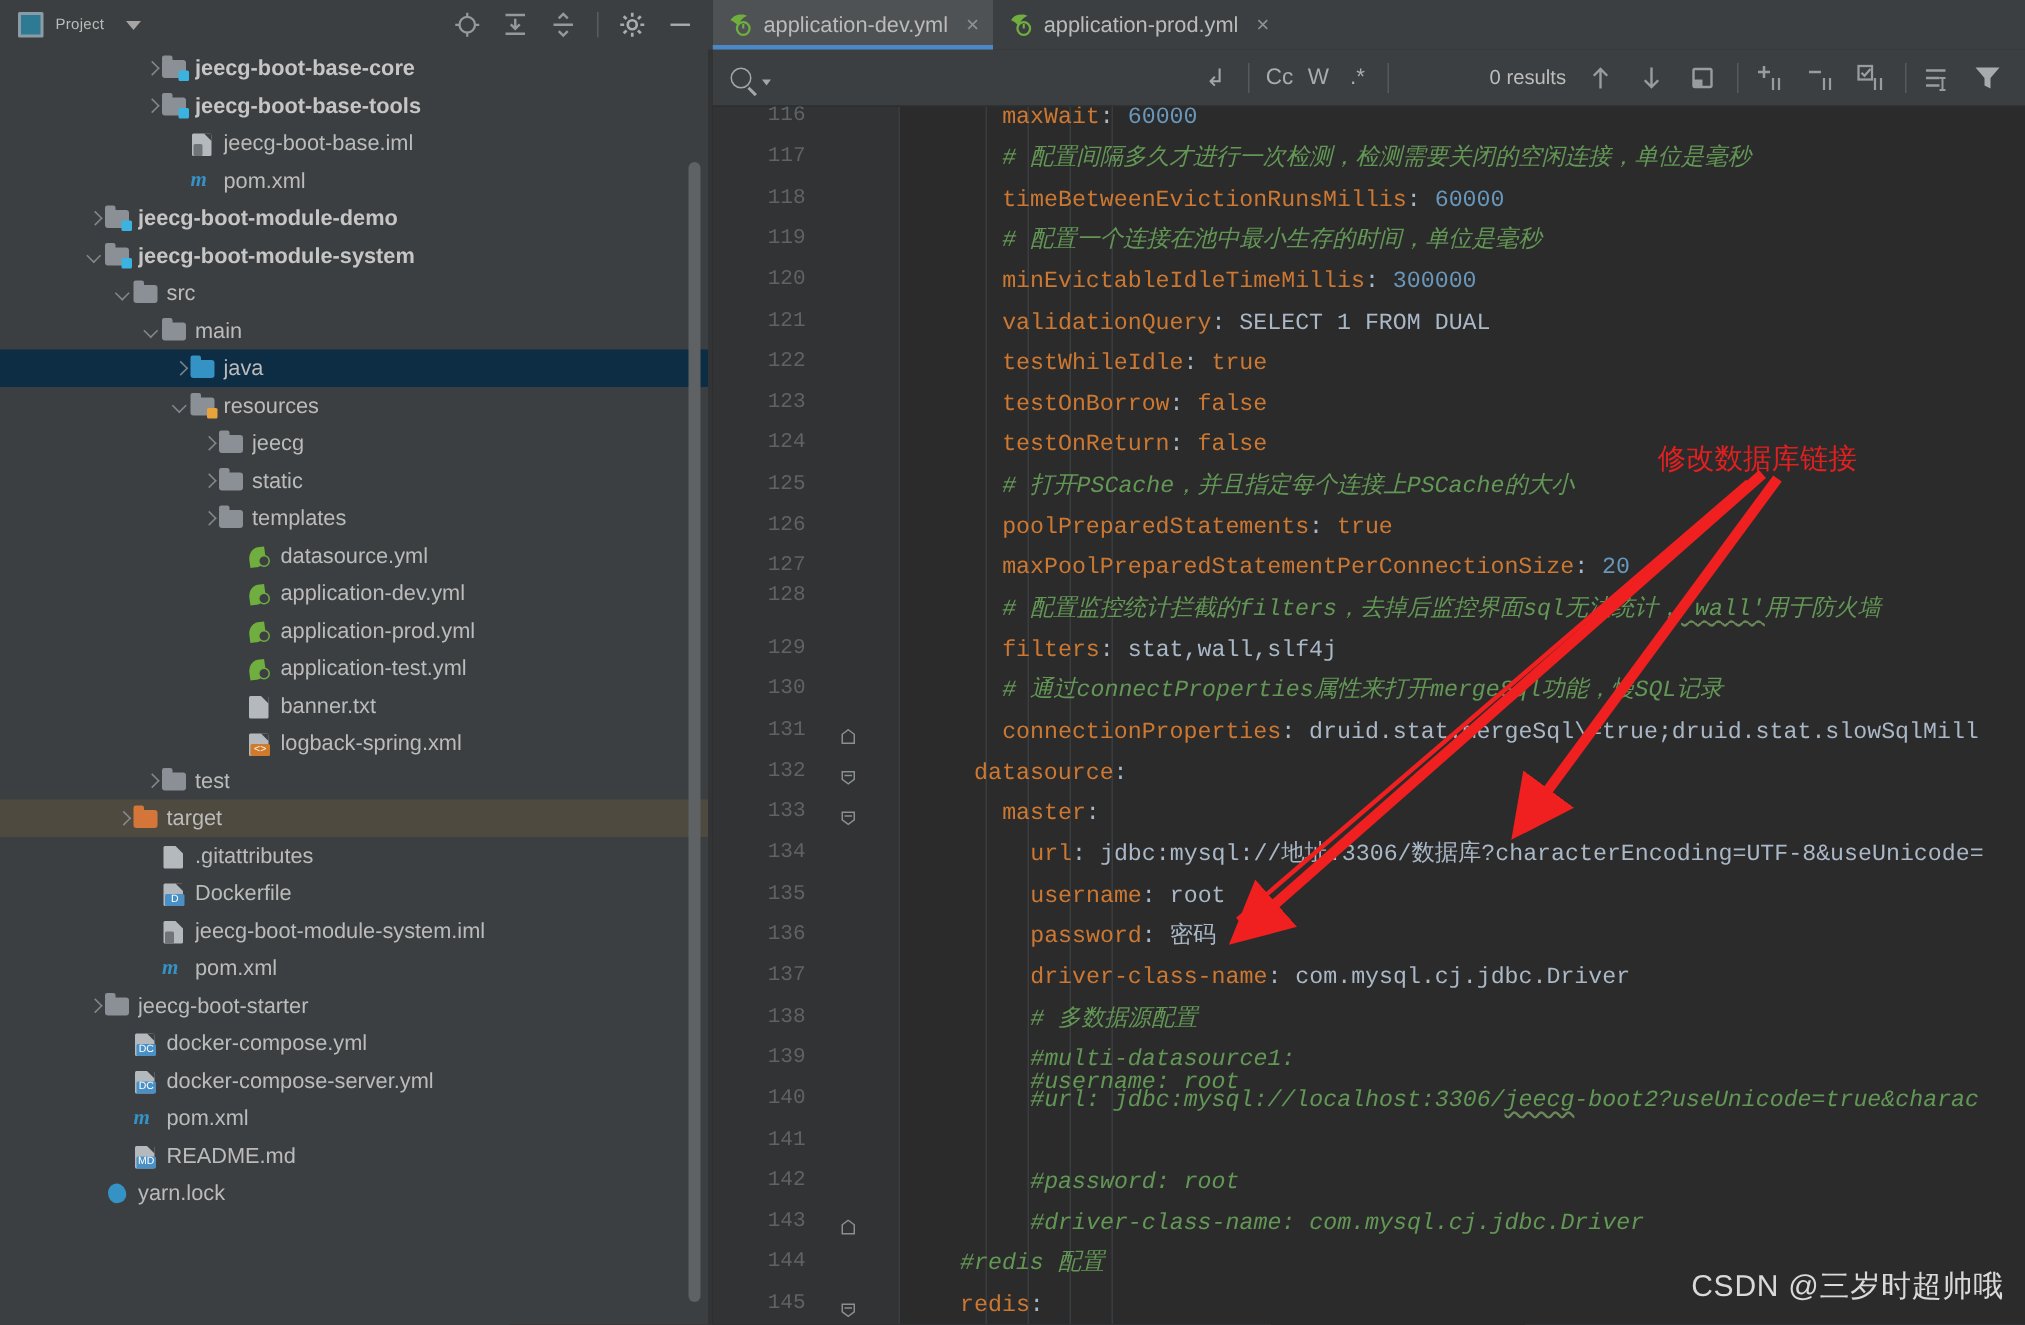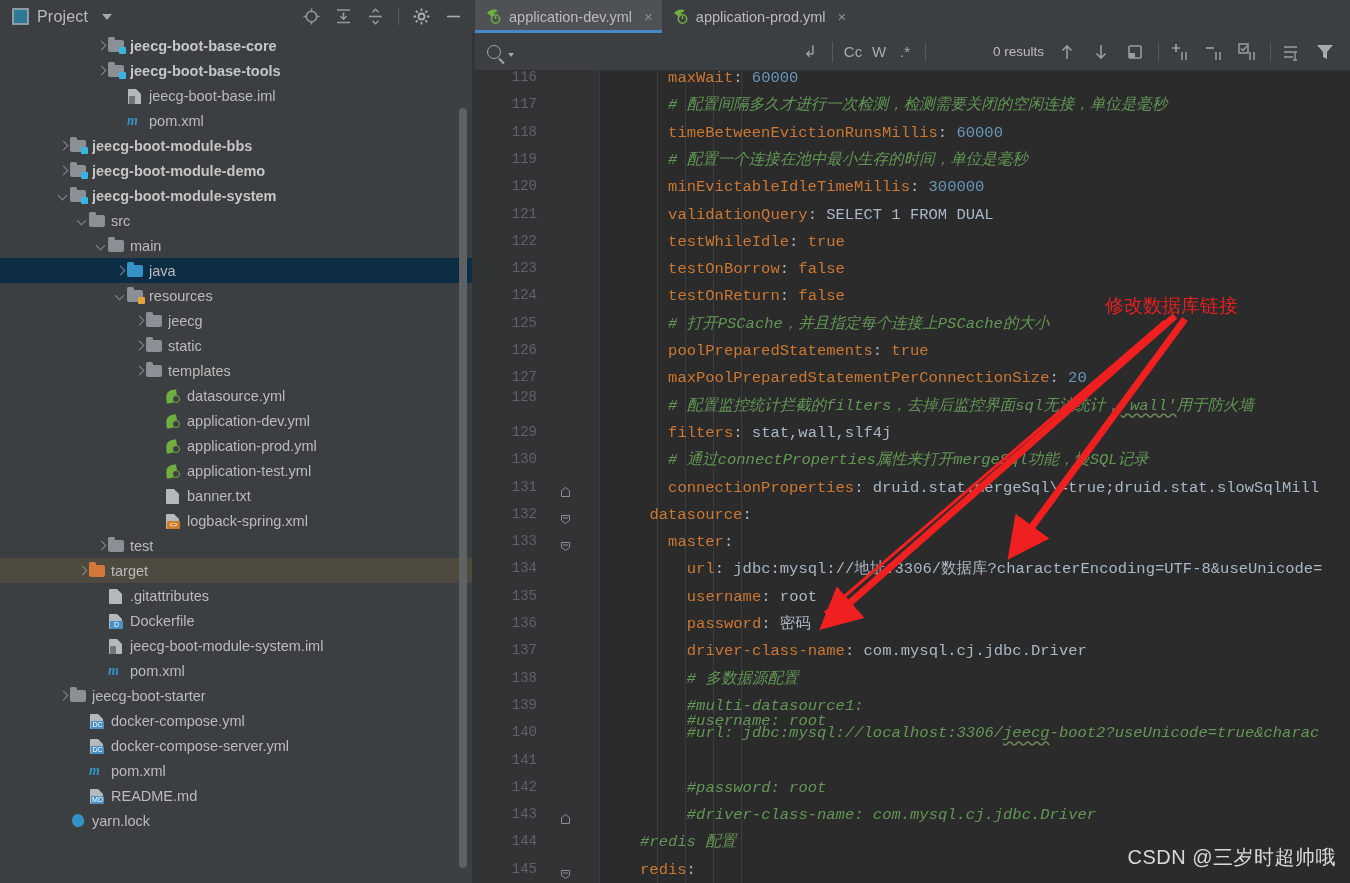--- a/index.html
+++ b/index.html
@@ -16,21 +16,21 @@
     width: 475px; height: 883px;
     background: #3c3f41;
     position: relative;
     flex: 0 0 475px;
   }
   #project-header {
     height: 33px; display: flex; align-items: center;
     padding-left: 12px; background: #3c3f41;
   }
   #project-header .ph-label {
-    color: #bbbbbb; font-size: 16px; margin-left: 8px; letter-spacing: .2px;
+    color: #bbbbbb; font-size: 10px; margin-left: 8px; letter-spacing: .2px;
   }
   .win-icon {
     width: 17px; height: 17px; border: 2px solid #8c9ca6;
     background: #2e7a94; border-radius: 1px; display: inline-block;
   }
   .caret-down {
     width: 0; height: 0; border-left: 5px solid transparent;
     border-right: 5px solid transparent; border-top: 6px solid #a5a5a5;
     margin-left: 14px;
   }
@@ -236,29 +236,20 @@
             </span>
             <span class="lbl">jeecg-boot-base.iml</span>
           </div>
           <div class="row">
             <span style="flex: 0 0 114px;"></span>
             <span class="arrow "></span>
             <span class="ico">
               <span class="miml">m</span>
             </span>
             <span class="lbl">pom.xml</span>
-          </div>
-          <div class="row bold">
-            <span style="flex: 0 0 57px;"></span>
-            <span class="arrow r"></span>
-            <span class="ico">
-              <span class="fold gray"></span>
-              <span class="badge cyan"></span>
-            </span>
-            <span class="lbl">jeecg-boot-module-bbs</span>
           </div>
           <div class="row bold">
             <span style="flex: 0 0 57px;"></span>
             <span class="arrow r"></span>
             <span class="ico">
               <span class="fold gray"></span>
               <span class="badge cyan"></span>
             </span>
             <span class="lbl">jeecg-boot-module-demo</span>
           </div>

